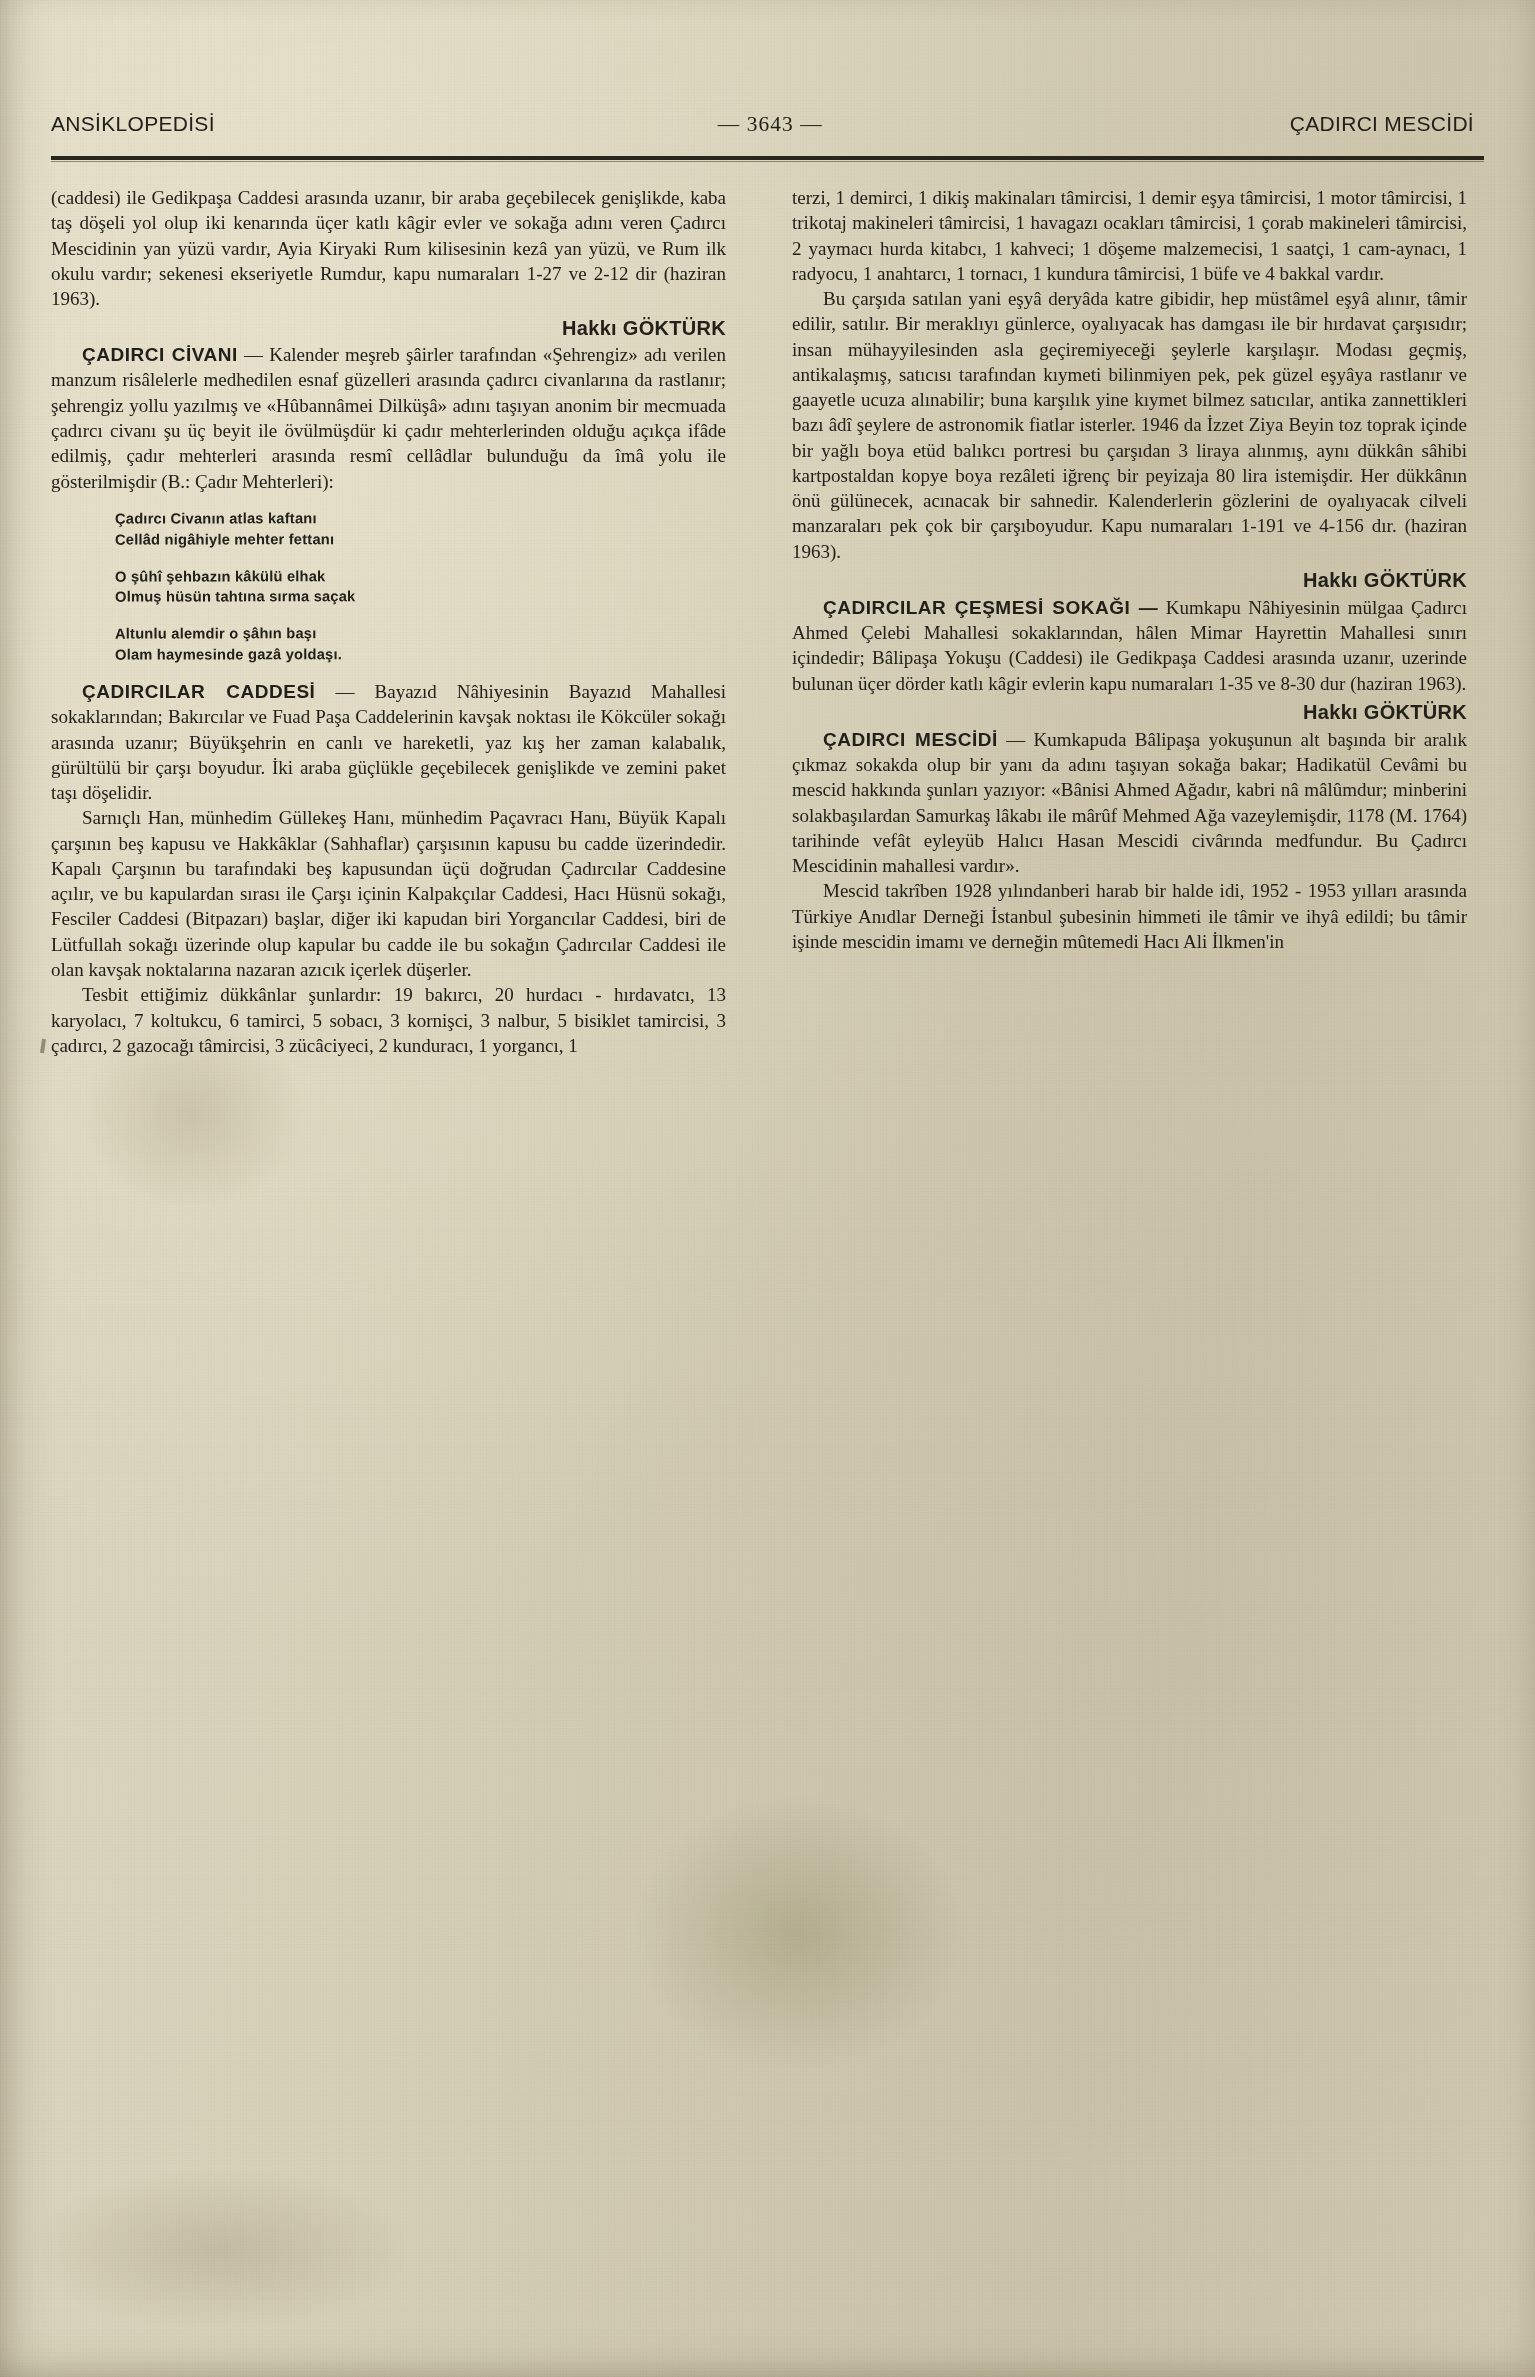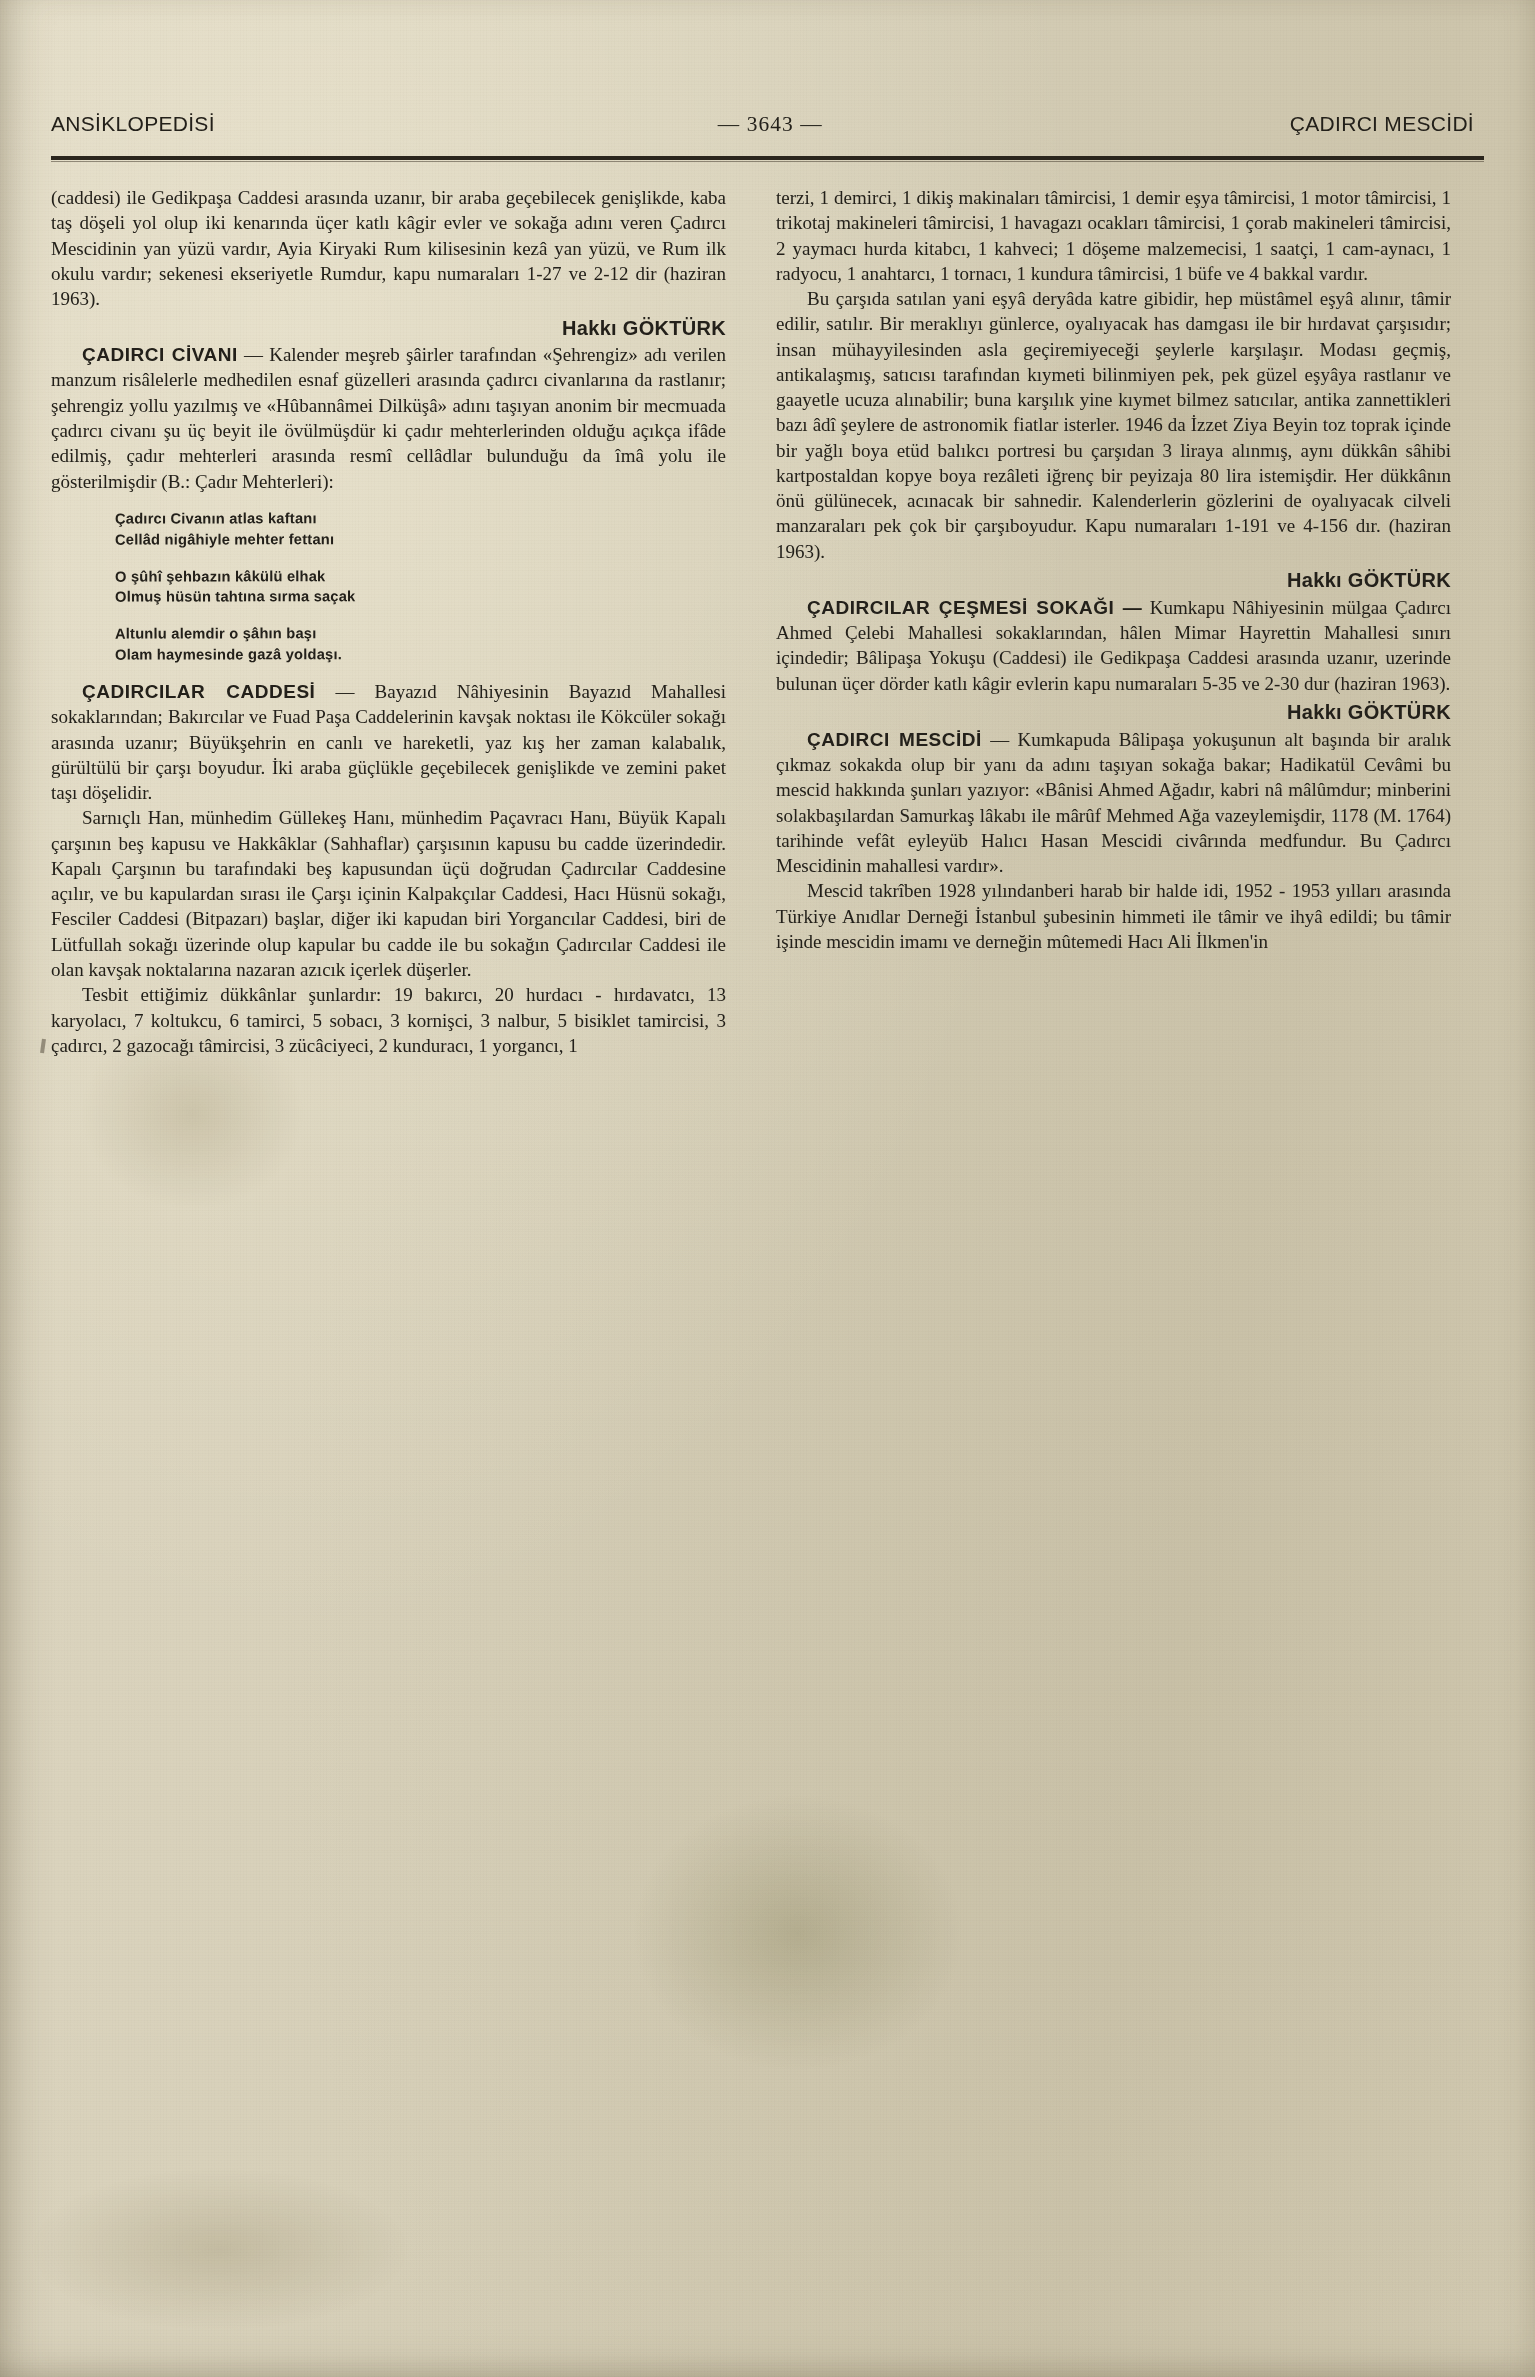--- a/index.html
+++ b/index.html
@@ -76,21 +76,21 @@
   }
 
   
   .cols {
     position: absolute;
     left: 51px;
     right: 51px;
     top: 185px;
     bottom: 43px;
     display: flex;
-    gap: 50px;
+    gap: 66px;
   }
   .col {
     width: 675px;
     font-size: 19px;
     line-height: 1.33;
     text-align: justify;
     text-justify: inter-word;
     hyphens: manual;
   }
   p {
@@ -221,21 +221,21 @@
     <div class="col">
 
       <p class="noindent">terzi, 1 demirci, 1 dikiş makinaları tâmircisi, 1 demir eşya tâmircisi, 1 motor tâmircisi, 1 trikotaj makineleri tâmircisi, 1 havagazı ocakları tâmircisi, 1 çorab makineleri tâmircisi, 2 yaymacı hurda kitabcı, 1 kahveci; 1 döşeme malzemecisi, 1 saatçi, 1 cam-aynacı, 1 radyocu, 1 anahtarcı, 1 tornacı, 1 kundura tâmircisi, 1 büfe ve 4 bakkal vardır.</p>
 
       <p class="indent">Bu çarşıda satılan yani eşyâ deryâda katre gibidir, hep müstâmel eşyâ alınır, tâmir edilir, satılır. Bir meraklıyı günlerce,  oyalıyacak has damgası ile bir hırdavat çarşısıdır; insan mühayyilesinden asla geçiremiyeceği şeylerle karşılaşır. Modası geçmiş, antikalaşmış, satıcısı tarafından kıymeti bilinmiyen pek, pek güzel eşyâya rastlanır ve gaayetle ucuza alınabilir; buna karşılık yine kıymet bilmez satıcılar, antika zannettikleri bazı âdî şeylere de astronomik   fiatlar isterler. 1946 da İzzet Ziya Beyin toz toprak içinde bir yağlı boya etüd balıkcı portresi bu çarşıdan 3 liraya alınmış, aynı dükkân sâhibi kartpostaldan kopye boya rezâleti iğrenç bir peyizaja 80 lira istemişdir. Her dükkânın önü gülünecek, acınacak bir sahnedir. Kalenderlerin gözlerini de oyalıyacak cilveli manzaraları pek çok bir çarşıboyudur. Kapu numaraları  1-191 ve 4-156 dır. (haziran 1963).</p>
 
       <div class="byline">Hakkı GÖKTÜRK</div>
 
       <p class="entry-start">
         <span class="entry-head">ÇADIRCILAR   ÇEŞMESİ   SOKAĞI —</span>
-        <span>Kumkapu Nâhiyesinin mülgaa  Çadırcı Ahmed Çelebi Mahallesi sokaklarından,  hâlen   Mimar Hayrettin Mahallesi sınırı içindedir;  Bâlipaşa Yokuşu (Caddesi) ile Gedikpaşa Caddesi arasında uzanır, uzerinde bulunan üçer  dörder katlı kâgir evlerin kapu numaraları 5-35 ve 2-30 dur (haziran 1963).</span>
+        <span>Kumkapu Nâhiyesinin mülgaa  Çadırcı Ahmed Çelebi Mahallesi sokaklarından,  hâlen   Mimar Hayrettin Mahallesi sınırı içindedir;  Bâlipaşa Yokuşu (Caddesi) ile Gedikpaşa Caddesi arasında uzanır, uzerinde bulunan üçer  dörder katlı kâgir evlerin kapu numaraları 1-35 ve 8-30 dur (haziran 1963).</span>
       </p>
 
       <div class="byline">Hakkı GÖKTÜRK</div>
 
       <p class="entry-start">
         <span class="entry-head">ÇADIRCI MESCİDİ</span>
         <span>—</span>
         <span>Kumkapuda Bâlipaşa yokuşunun alt başında bir aralık çıkmaz sokakda olup bir yanı da adını taşıyan sokağa bakar; Hadikatül Cevâmi bu mescid hakkında şunları yazıyor: «Bânisi Ahmed Ağadır, kabri  nâ mâlûmdur; minberini solakbaşılardan  Samurkaş lâkabı ile mârûf  Mehmed Ağa vazeylemişdir, 1178 (M. 1764) tarihinde vefât eyleyüb Halıcı Hasan Mescidi civârında medfundur. Bu Çadırcı Mescidinin mahallesi vardır».</span>
       </p>
 

